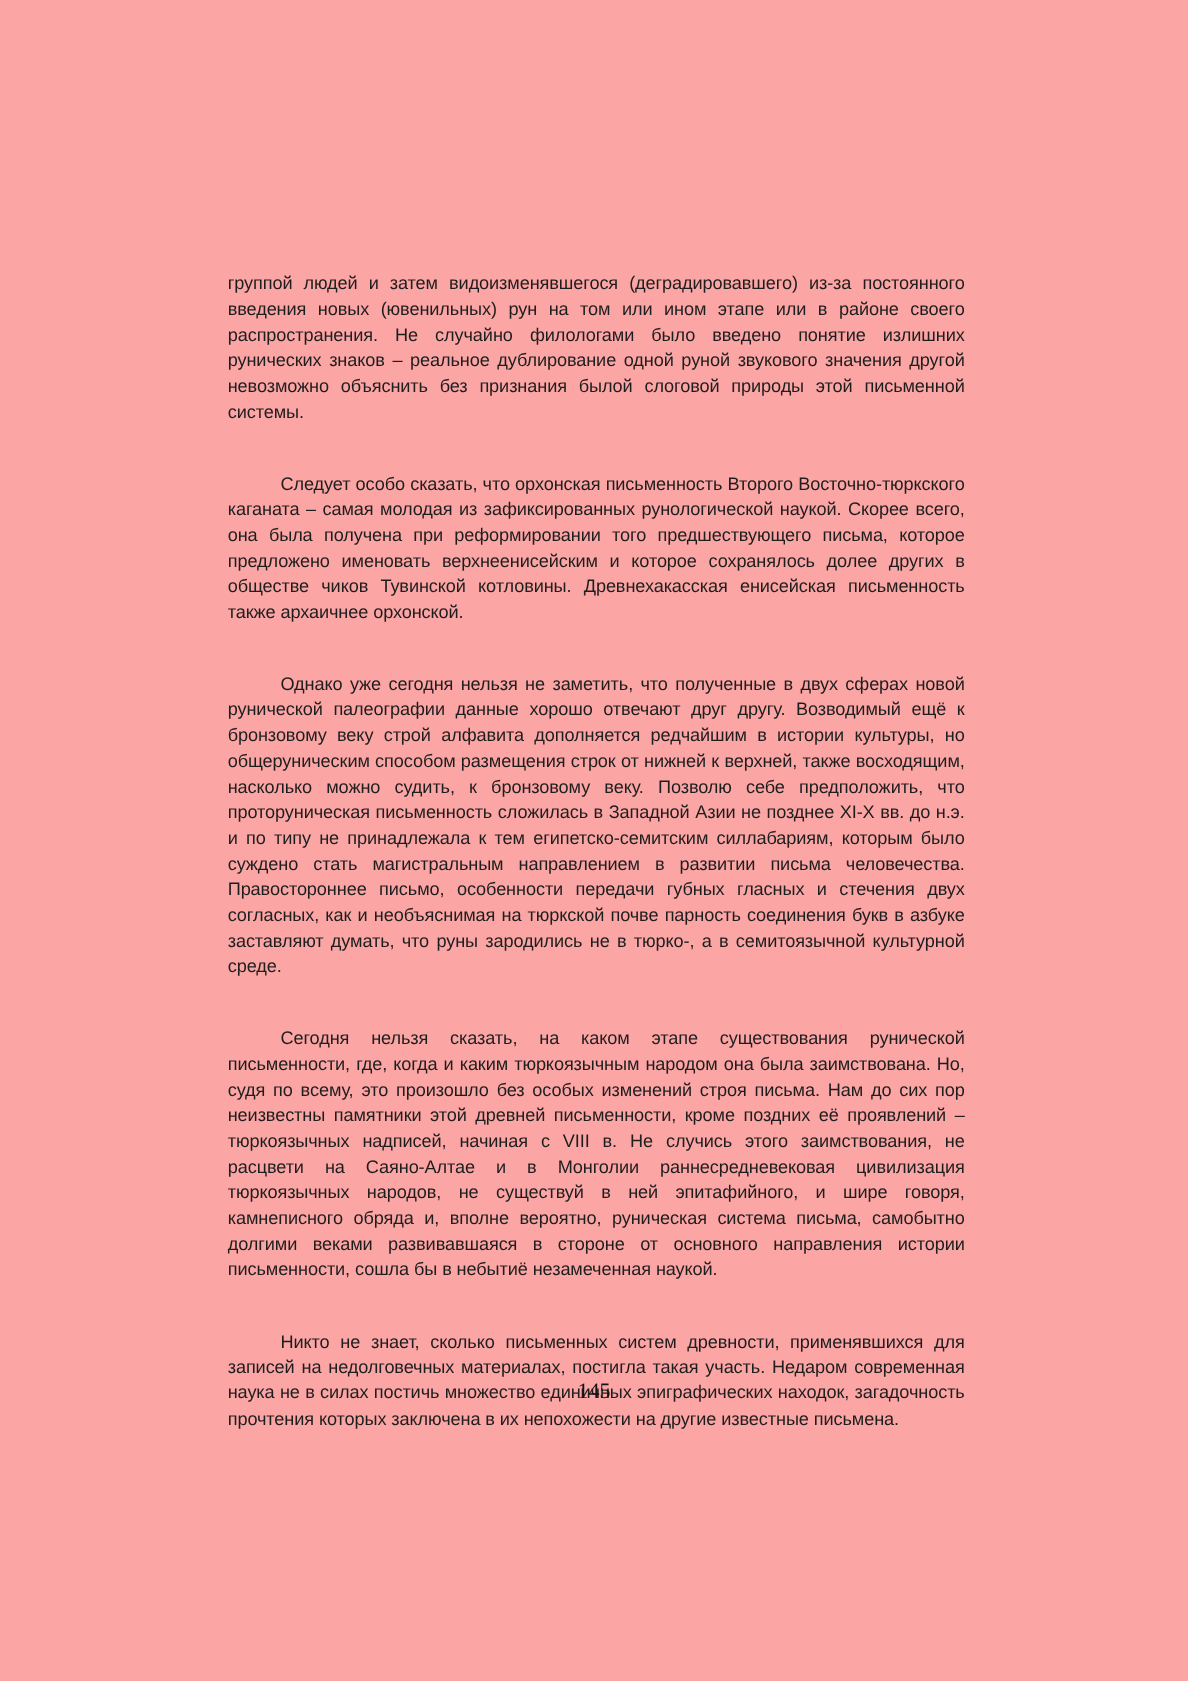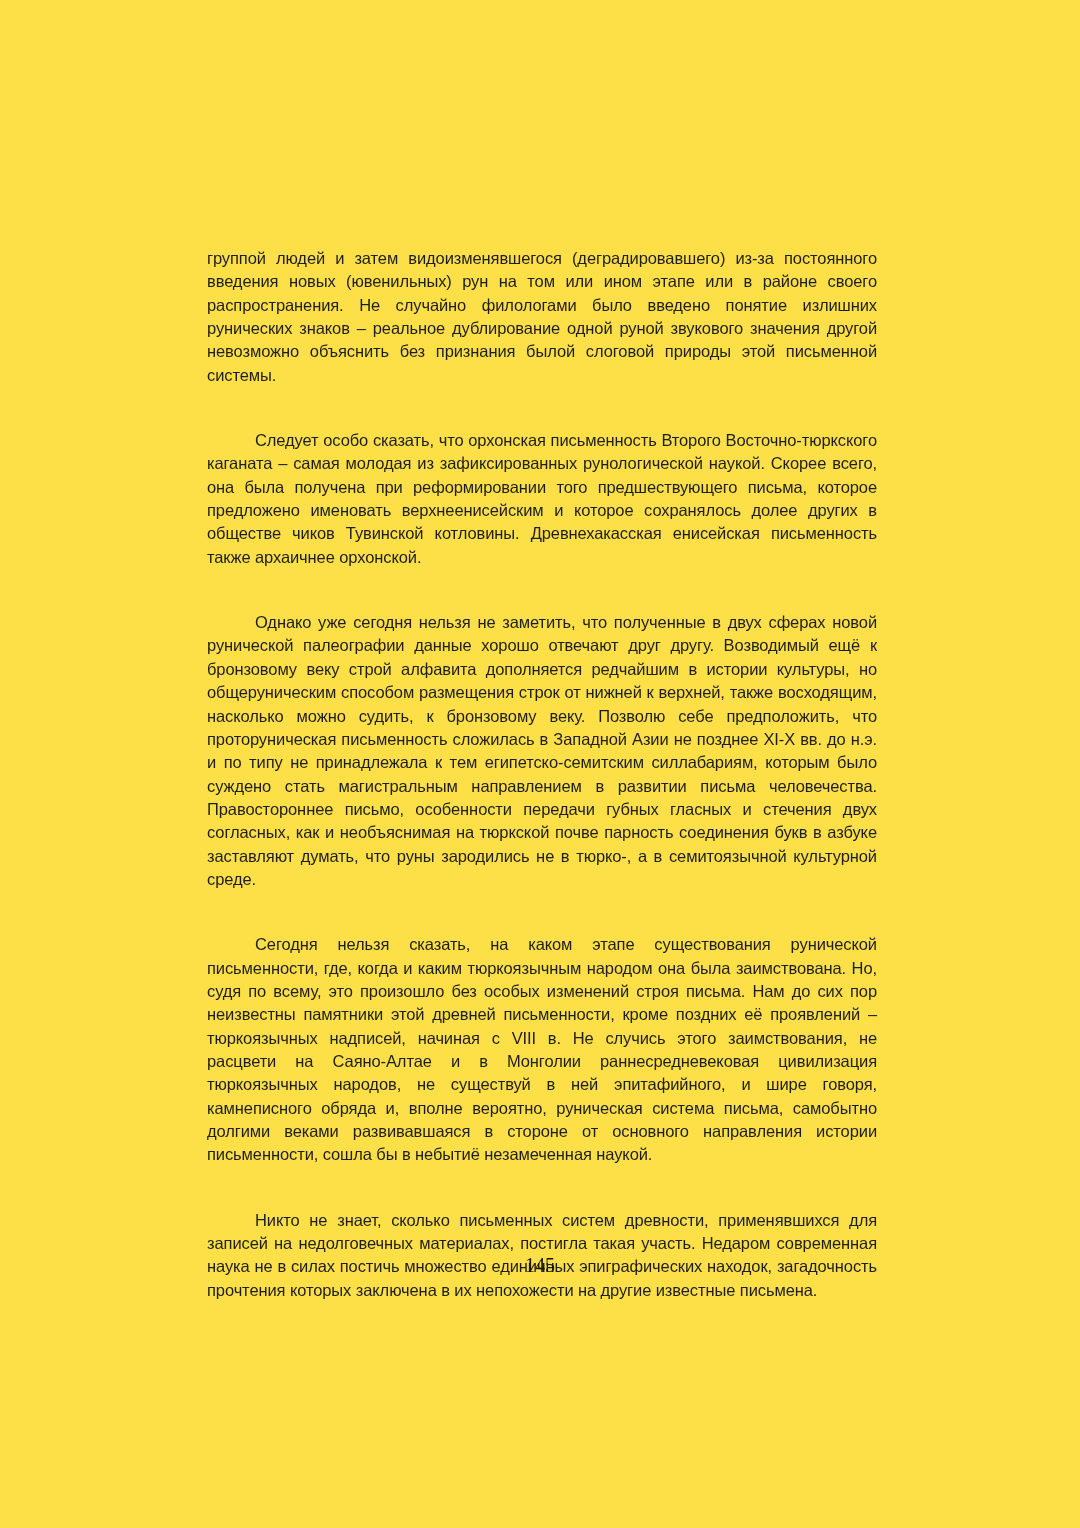--- a/index.html
+++ b/index.html
@@ -4,21 +4,21 @@
 <style>
   html, body {
     margin: 0;
     padding: 0;
     background: #ffffff;
   }
   .page {
     position: relative;
     width: 1080px;
     height: 1528px;
-    background: #fde047;
+    background: #fca5a5;
     overflow: hidden;
     font-family: "Liberation Sans", sans-serif;
   }
   .text-block {
     position: absolute;
     left: 207px;
     top: 247px;
     width: 670px;
     color: #1e1e1e;
     font-size: 16.5px;

